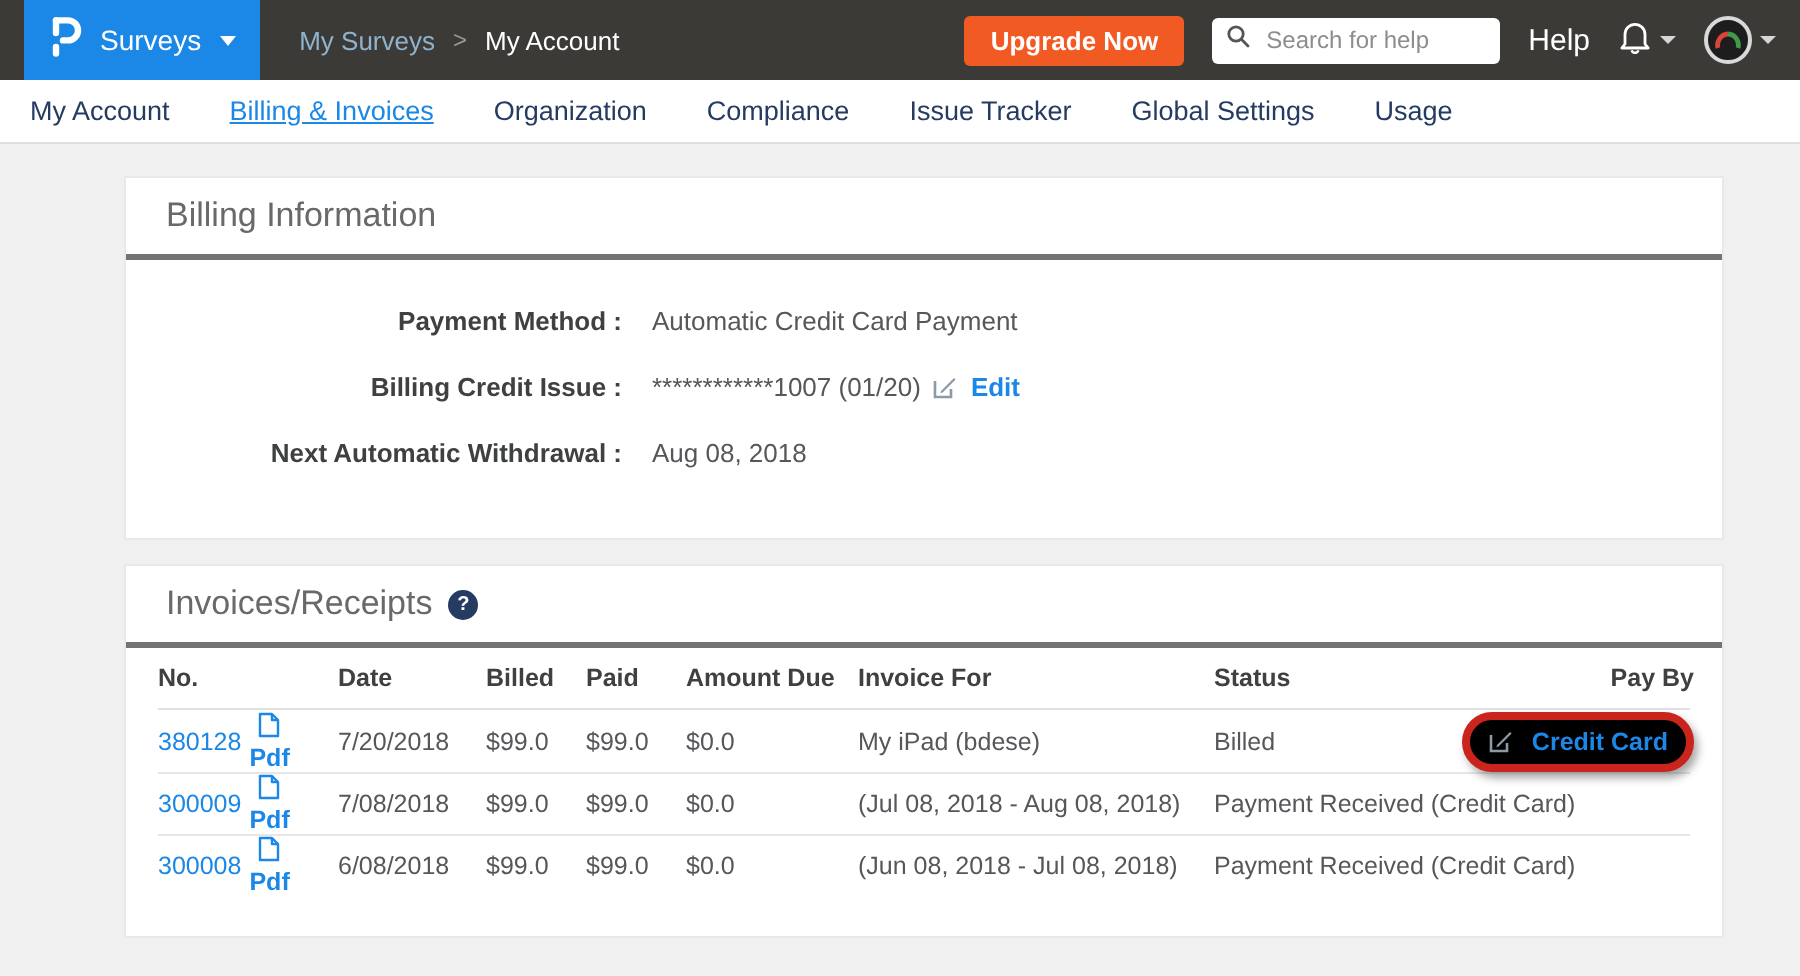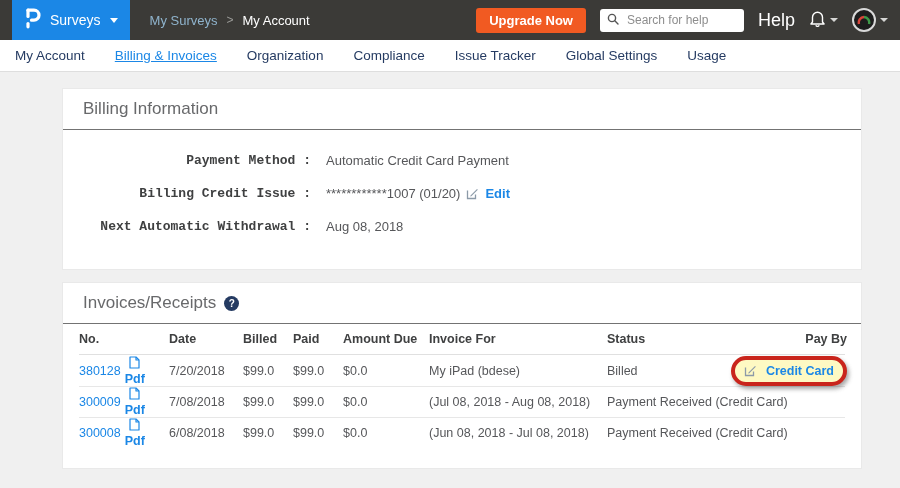--- a/index.html
+++ b/index.html
@@ -18,68 +18,68 @@
   .crumb-sep { color:#9a9a97; font-size:12px; }
   .crumb-current { color:#ffffff; }
   .topbar-right { margin-left:auto; display:flex; align-items:center; gap:14px; padding-right:12px; }
   .upgrade-btn { background:#f15a22; color:#fff; font-weight:bold; font-size:13px;
     border:none; border-radius:3px; height:25px; padding:0 13px; cursor:pointer; }
   .searchbox { display:flex; align-items:center; background:#fff; border-radius:3px;
     height:23px; width:144px; padding:0 7px; gap:5px;justify-content:space-between; }
   .searchbox input { border:none; outline:none; width:110px; font-size:12px;
     color:#444; font-family:"Liberation Sans",sans-serif; }
   .searchbox input::placeholder { color:#8d8d8d; }
-  .help-link { color:#fff; font-size:18px; cursor:pointer; }
+  .help-link { color:#fff; font-size:15px; cursor:pointer; }
   .icon-group { display:flex; align-items:center; gap:4px; cursor:pointer; }
   .caret-small { width:0; height:0; border-left:4px solid transparent;
     border-right:4px solid transparent; border-top:4px solid #d6d6d4; }
   .avatar { width:24px; height:24px; border-radius:50%; border:2px solid #d9d9d9;
     background:#1d1d1d; display:flex; align-items:center; justify-content:center; }
 
   
   .navtabs { background:#fff; height:32px; display:flex; align-items:center;
     border-bottom:1px solid #dedede; }
   .navtab { font-size:13.5px; color:#253b62; padding:0 15px; cursor:pointer;
     height:32px; display:flex; align-items:center; font-weight:500; }
   .navtab.active { color:#1b87e6; text-decoration:underline; }
 
   
   .card { background:#fff; width:800px; margin-left:62px; border:1px solid #e9e9e9; }
   .card-billing { margin-top:16px; }
   .card-invoices { margin-top:12px; }
   .card-title-row { height:41px; display:flex; align-items:center; gap:8px;
-    padding:0 20px; border-bottom:1px solid #737373; }
+    padding:0 20px; border-bottom:3px solid #737373; }
   .card-title { font-size:17px; color:#68696b; }
   .help-badge { width:15px; height:15px; border-radius:50%; background:#253b62;
     color:#fff; font-size:10px; font-weight:bold; display:flex; align-items:center;
     justify-content:center; cursor:pointer; }
 
   
   .billing-body { padding:14px 0 26px 0; }
   .binfo-row { display:flex; align-items:center; height:33px; font-size:13px; }
-  .binfo-label { width:248px; text-align:right; font-weight:bold; color:#3f4041;font-family:Liberation Mono, monospace; }
+  .binfo-label { width:248px; text-align:right; font-weight:bold; color:#3f4041; }
   .binfo-value { margin-left:15px; color:#56575a; display:flex; align-items:center; gap:6px; }
   .link { color:#1b87e6; cursor:pointer; }
   .link.bold { font-weight:bold; }
 
   
   .inv-table { padding:0 16px 20px 16px; }
   .inv-row { display:grid; grid-template-columns:90px 74px 50px 50px 86px 178px 190px 50px;
     align-items:center; height:31px; font-size:12.5px; color:#56575a; }
   .inv-row.head { font-weight:bold; color:#3f4041; border-bottom:1px solid #e0e0e0; font-size:12.5px; }
   .inv-row + .inv-row { border-top:1px solid #e7e7e7; }
   .inv-row.head + .inv-row { border-top:none; }
   .cell-right { justify-self:end; }
   .no-cell { display:flex; align-items:center; gap:4px; }
   .pdf-link { display:flex; align-items:center; gap:3px; color:#1b87e6;
     font-weight:bold; cursor:pointer;flex-direction:column; }
   .payby-cell { justify-self:end; white-space:nowrap; }
   .payby-annotation { display:inline-flex; align-items:center; gap:9px;
     padding:4px 9px; border:4px solid #c9251c; border-radius:16px;
-    box-shadow:2px 3px 4px rgba(60,60,60,.45); background:#fef9c3; cursor:pointer;text-align:right; }
+    box-shadow:2px 3px 4px rgba(60,60,60,.45); background:#000000; cursor:pointer;text-align:right; }
   .payby-annotation .link { font-weight:bold; white-space:nowrap; }
   .edit-icon { color:#8c9aa8; display:inline-flex; }
 </style>
 </head>
 <body>
 
 <div class="topbar">
   <div class="brand">
     <span>
       <svg width="17" height="22" viewBox="0 0 17 22" fill="none">

